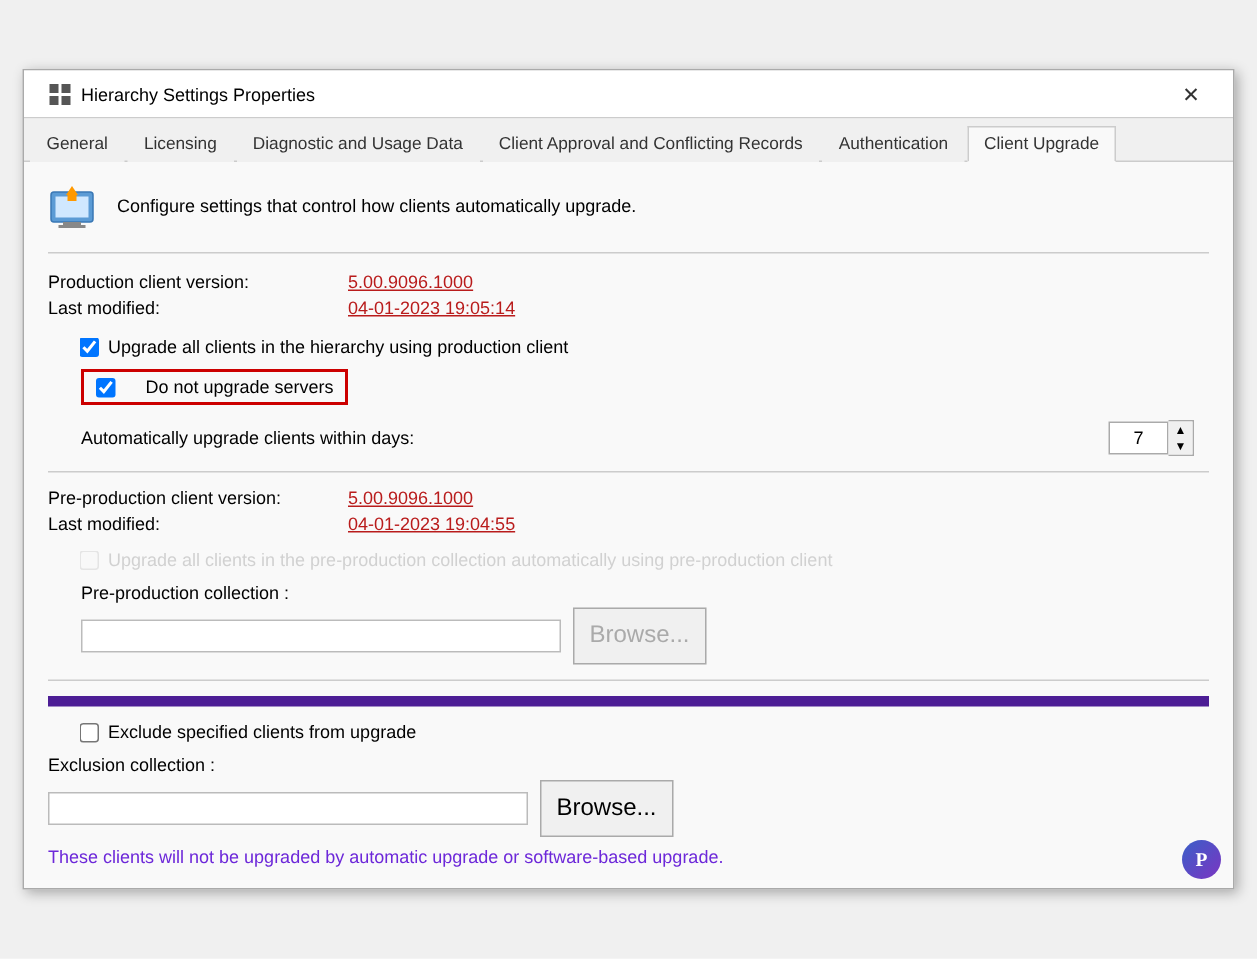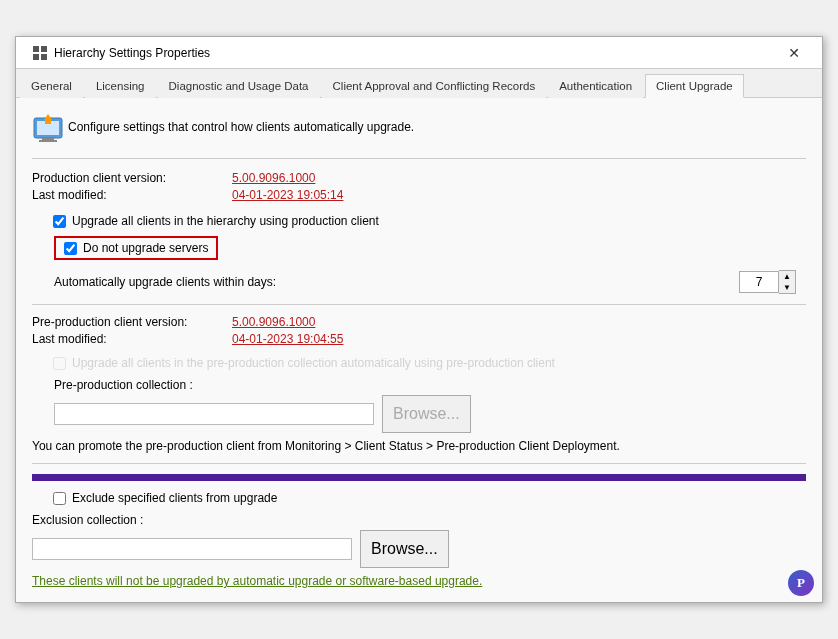--- a/index.html
+++ b/index.html
@@ -76,20 +76,21 @@
       border-bottom: 1px solid #f9f9f9;
       font-weight: normal;
     }
     .content {
       padding: 14px 16px;
       background: #f9f9f9;
     }
     .description-row {
       display: flex;
       align-items: flex-start;
+      gap: 10px;
       margin-bottom: 12px;
       padding-bottom: 10px;
       border-bottom: 1px solid #ccc;
     }
     .desc-icon {
       width: 36px;
       height: 36px;
       flex-shrink: 0;
     }
     .desc-text {
@@ -224,23 +225,22 @@
     }
     .exclusion-label { font-size: 12px; margin-bottom: 3px; }
     .exclusion-input-row {
       display: flex;
       align-items: center;
       gap: 8px;
       margin-top: 3px;
     }
     .excluded-note {
       font-size: 12px;
-      color: #4d7c0f;
+      color: #6d28d9;
       margin-top: 6px;
-      text-decoration: underline;
     }
   </style>
 </head>
 <body>
 
 <div class="window">
 
   <div class="title-bar">
     <div class="title-bar-left">
 
@@ -287,21 +287,21 @@
       <span class="info-value">04-01-2023 19:05:14</span>
     </div>
 
     
     <div class="checkbox-row">
       <input type="checkbox" id="upgrade-all" checked="" style="">
       <label for="upgrade-all">Upgrade all clients in the hierarchy using production client</label>
     </div>
 
     
-    <div style="margin-left:22px; margin-bottom:10px; display:inline-flex; align-items:center; gap:6px; border: 2px solid #cc0000; padding: 3px 8px;">
+    <div style="margin-left:22px; margin-bottom:10px; display:inline-flex; align-items:center; gap:20px; border: 2px solid #cc0000; padding: 3px 8px;">
       <input type="checkbox" id="no-upgrade-servers" checked="" style="">
       <label for="no-upgrade-servers">Do not upgrade servers</label>
     </div>
 
     
     <div class="days-row">
       <span class="days-label">Automatically upgrade clients within days:</span>
       <div class="spinner-group">
         <input type="text" class="spinner-input" value="7" style="">
         <div class="spinner-buttons">
@@ -330,21 +330,20 @@
     
     <div class="field-row">
       <span class="field-label">Pre-production collection :</span>
       <div class="field-input-row">
         <input type="text" class="text-input wide" value="" style="">
         <button class="btn" disabled="">Browse...</button>
       </div>
     </div>
 
     
-    <p class="note-text">You can promote the pre-production client from Monitoring &gt; Client Status &gt; Pre-production Client Deployment.</p>
 
     <hr class="divider">
 
     
     <div class="bottom-section">
       <div class="checkbox-row">
         <input type="checkbox" id="exclude-clients" style="">
         <label for="exclude-clients">Exclude specified clients from upgrade</label>
       </div>
 

